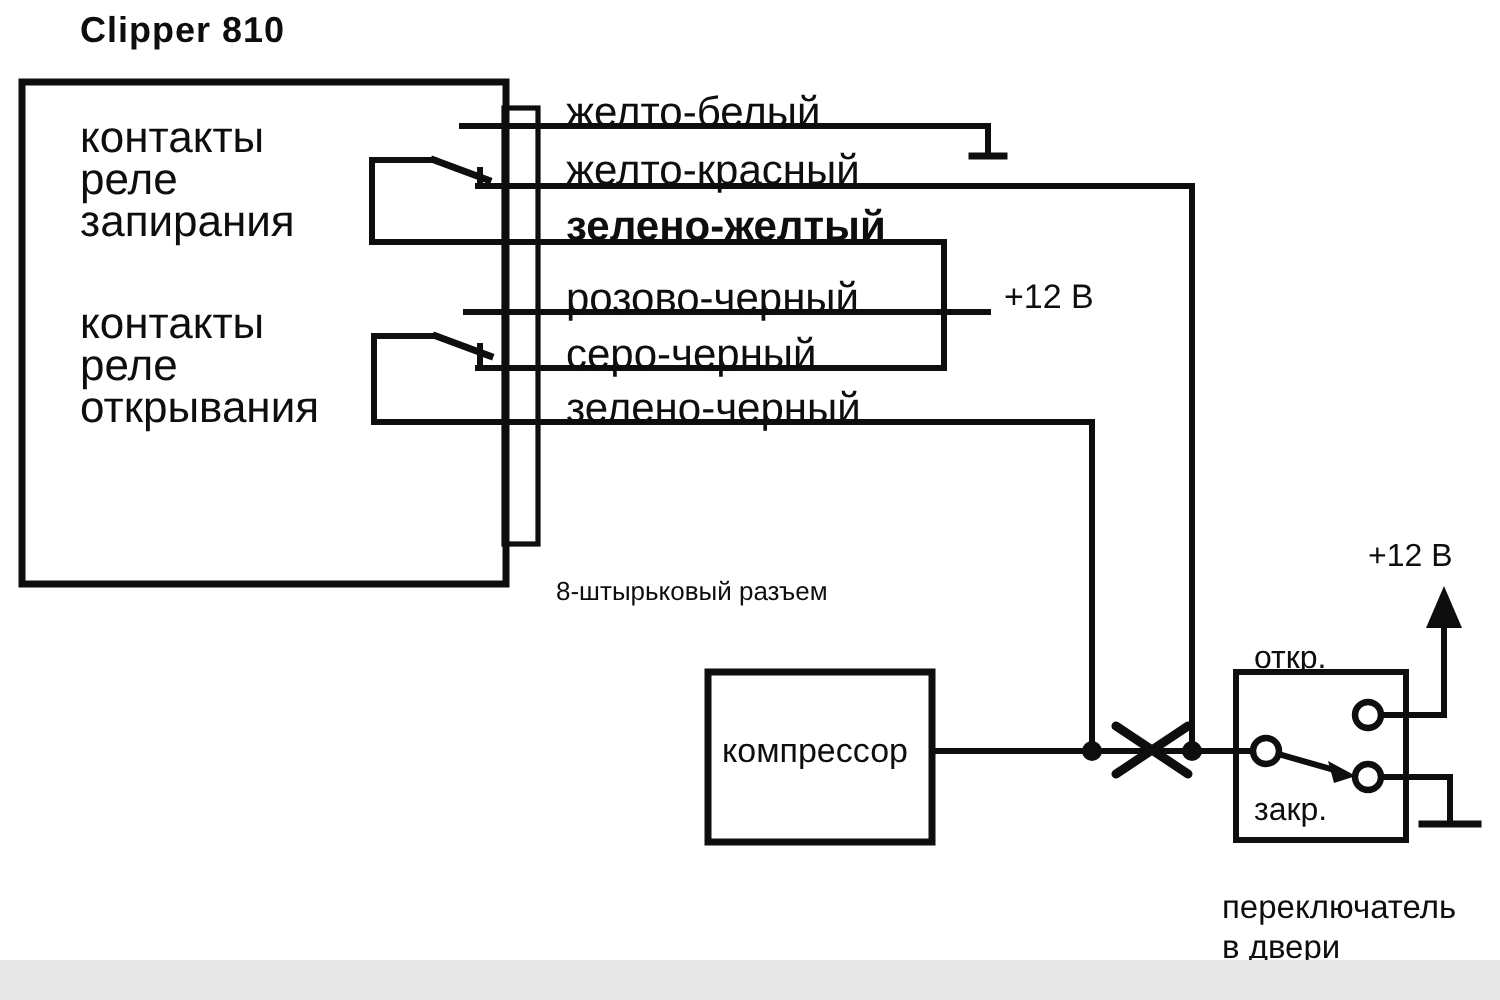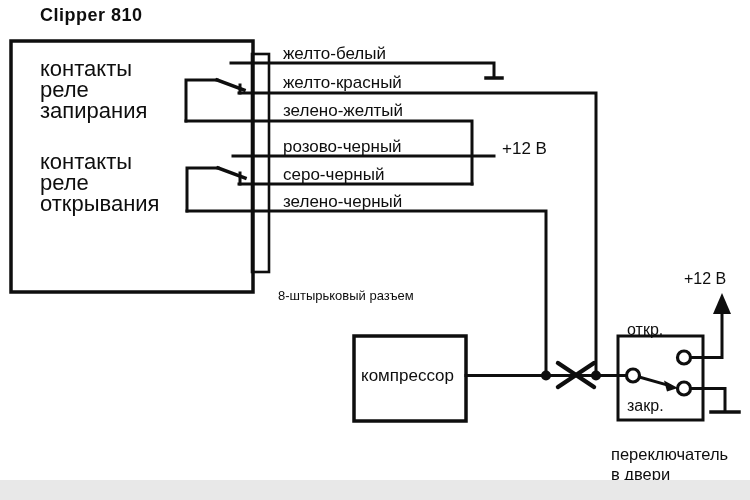--- a/index.html
+++ b/index.html
@@ -10,22 +10,22 @@
     font-family:"Liberation Sans","DejaVu Sans",sans-serif;
     color:#0e0e0e;
     overflow:hidden;
   }
   #stage svg{position:absolute;left:0;top:0;}
   .lbl{position:absolute;white-space:nowrap;line-height:1.2;}
   .title{left:40px;top:5px;font-size:18px;font-weight:600;letter-spacing:.5px;}
   .relay-caption{left:40px;font-size:22px;line-height:21px;}
   .relay-lock{top:58px;}
   .relay-unlock{top:151px;}
-  .wire-lbl{left:283px;font-size:17px;}
-  .w1{top:44px;} .w2{top:73px;} .w3{top:101px;}
+  .wire-lbl{left:283px;font-size:21px;}
+  .w1{top:44px;} .w2{top:73px;} .w3{top:101px;font-weight:bold;}
   .w4{top:137px;} .w5{top:165px;} .w6{top:192px;}
   .plus12-left{left:502px;top:139px;font-size:17px;}
   .connector-lbl{left:278px;top:288px;font-size:13px;}
   .compressor-lbl{left:361px;top:366px;font-size:17px;}
   .sw-open{left:627px;top:320px;font-size:16px;}
   .sw-closed{left:627px;top:396px;font-size:16px;}
   .plus12-right{left:684px;top:269px;font-size:16px;}
   .sw-caption{left:611px;top:444px;font-size:16.5px;line-height:20px;}
   .line{display:block;}
 </style>

